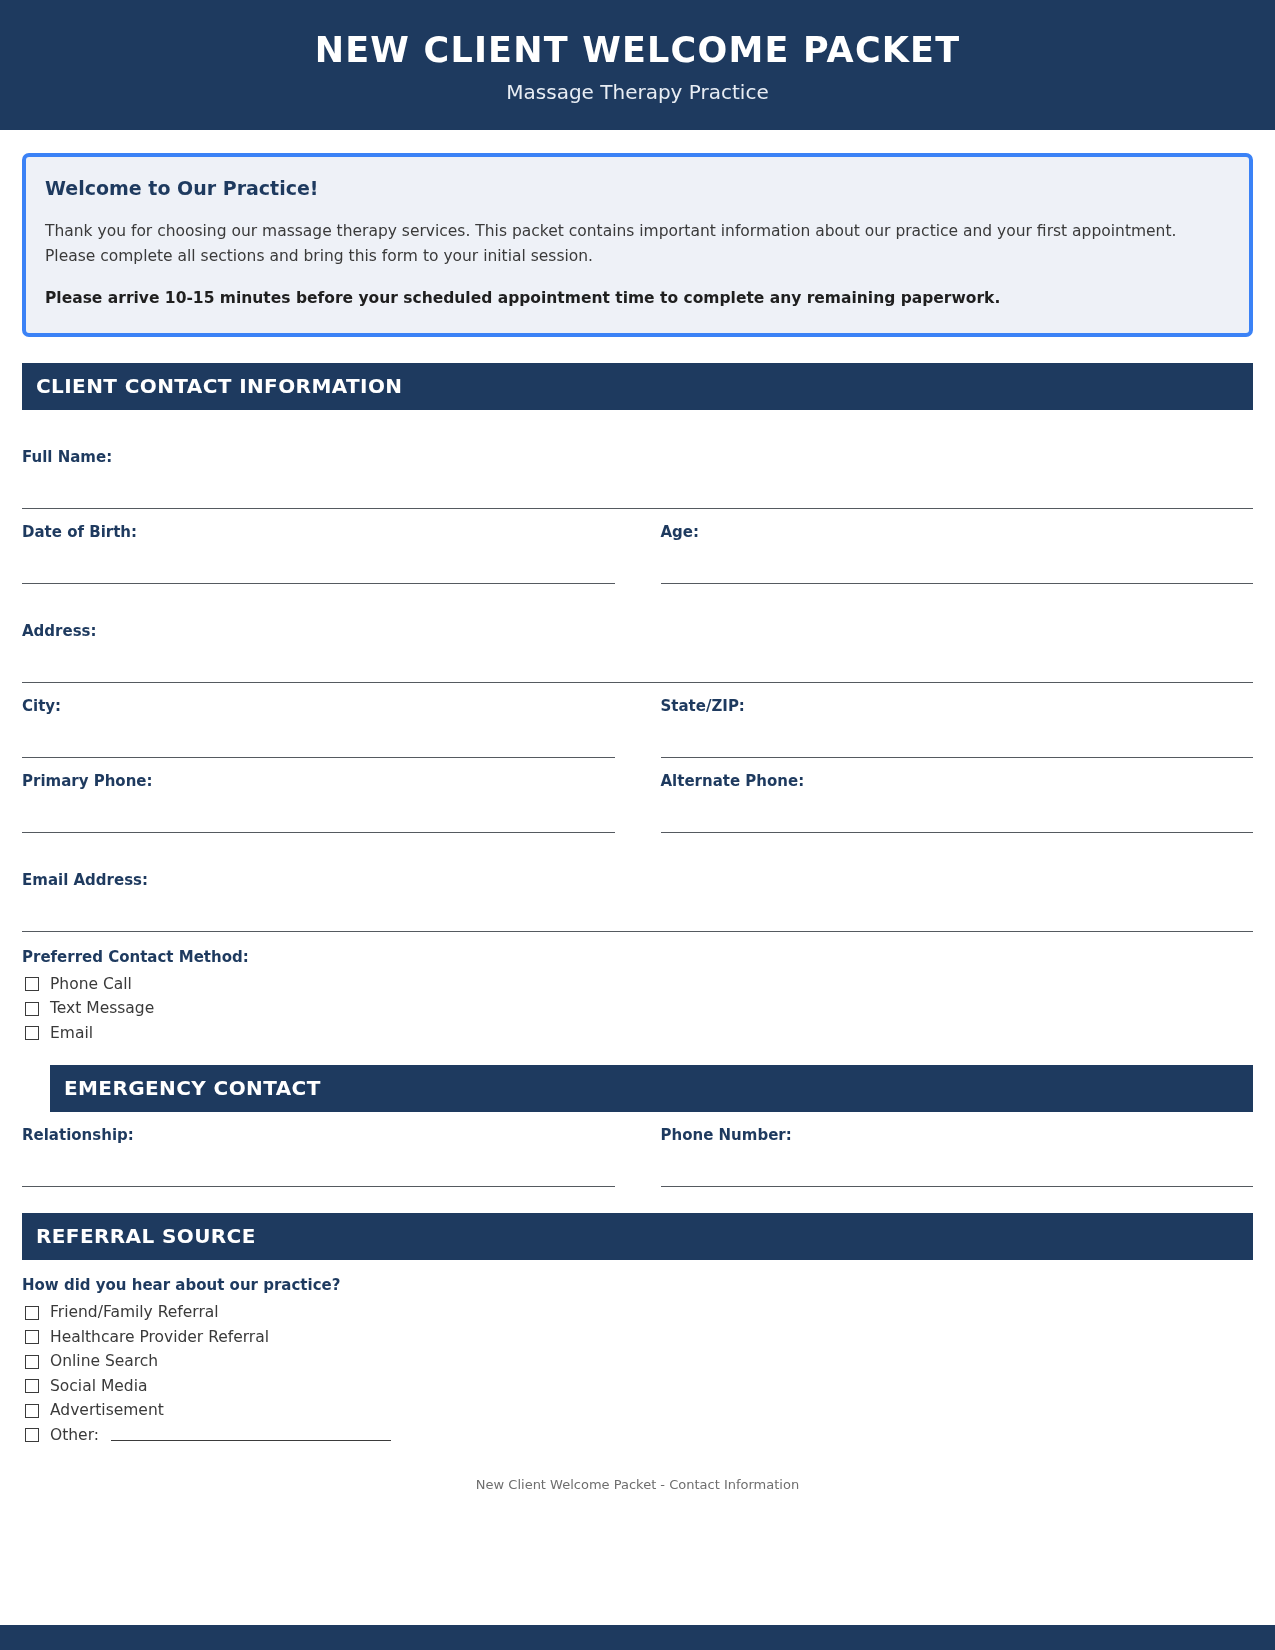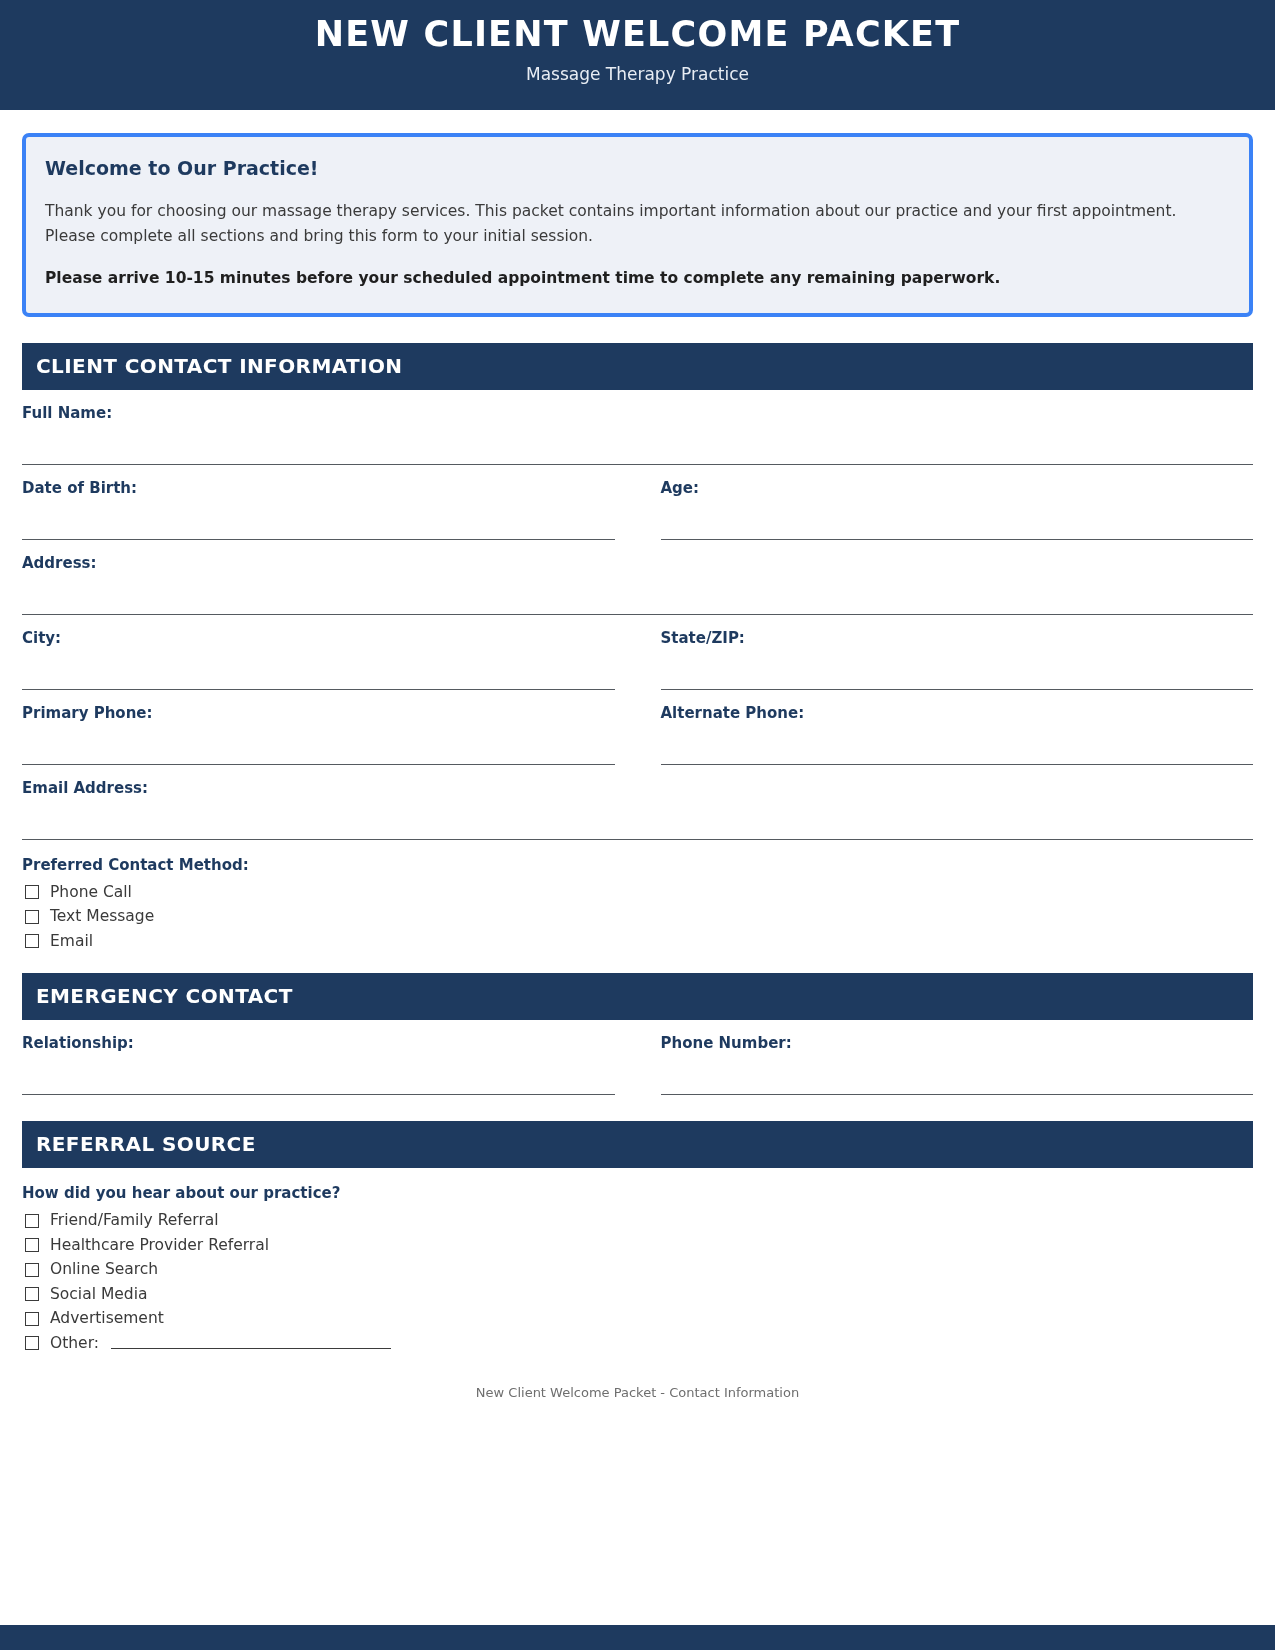--- a/index.html
+++ b/index.html
@@ -12,34 +12,34 @@
     height: 1650px;
     position: relative;
     font-family: "DejaVu Sans", "Liberation Sans", sans-serif;
     color: #333333;
     overflow: hidden;
   }
 
   
   .doc-header {
     background: #1e3a5f;
-    padding: 14px 0 26px 0;
+    padding: 30px 0 26px 0;
     text-align: center;
   }
   .doc-header .title {
     color: #ffffff;
     font-size: 35px;
     font-weight: bold;
     letter-spacing: 1.2px;
     line-height: 1.15;
     margin: 0 0 10px 0;
   }
   .doc-header .subtitle {
     color: #e8edf4;
-    font-size: 17px;
+    font-size: 20px;
     font-weight: normal;
     margin: 0;
   }
 
   
   .page-body {
     padding: 0 22px;
   }
 
   
@@ -73,32 +73,32 @@
   
   .section-bar {
     background: #1e3a5f;
     color: #ffffff;
     font-size: 20px;
     font-weight: bold;
     letter-spacing: 0.4px;
     padding: 11px 12px 12px 14px;
     margin-top: 26px;
   }
-  .section-bar.tight-top { margin-top: 24px; }
+  .section-bar.tight-top { margin-top: 24px; margin-left: 28px; }
 
   
   .field-row {
     display: flex;
     margin-top: 14px;
   }
   .field-col {
     flex: 1 1 0;
   }
   .field-col.left  { margin-right: 46px; }
-  .field-col.full  { flex: 1 1 100%; margin-right: 0; }
+  .field-col.full  { flex: 1 1 100%; margin-right: 0; margin-top: 24px; }
 
   .field-label {
     color: #1e3a5f;
     font-size: 15px;
     font-weight: bold;
     display: block;
   }
   .field-line {
     border-bottom: 1.6px solid #555a60;
     height: 42px;

